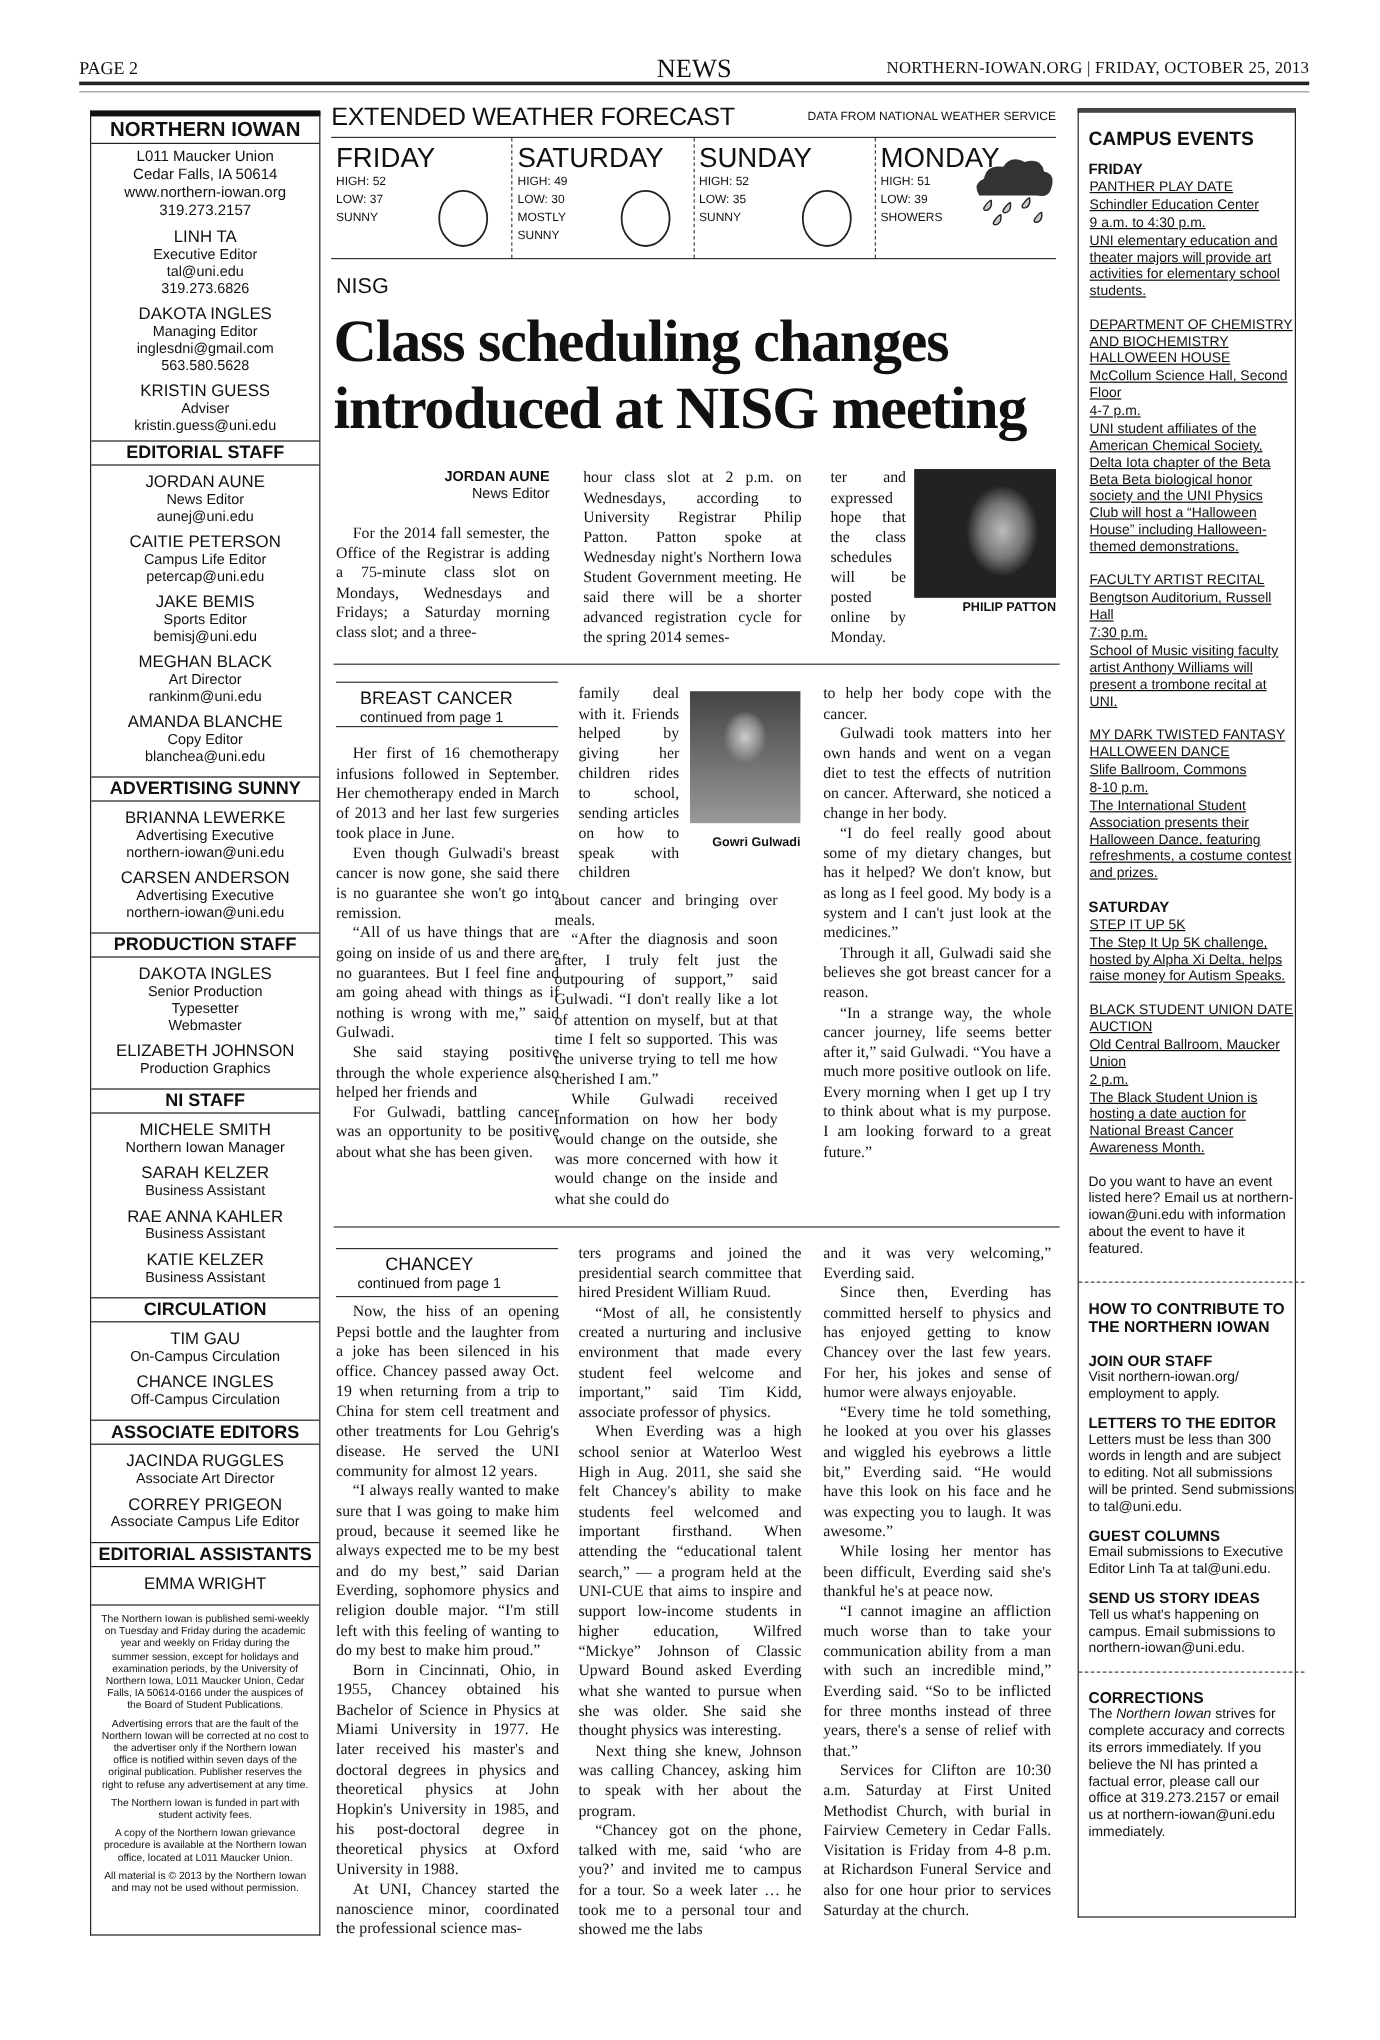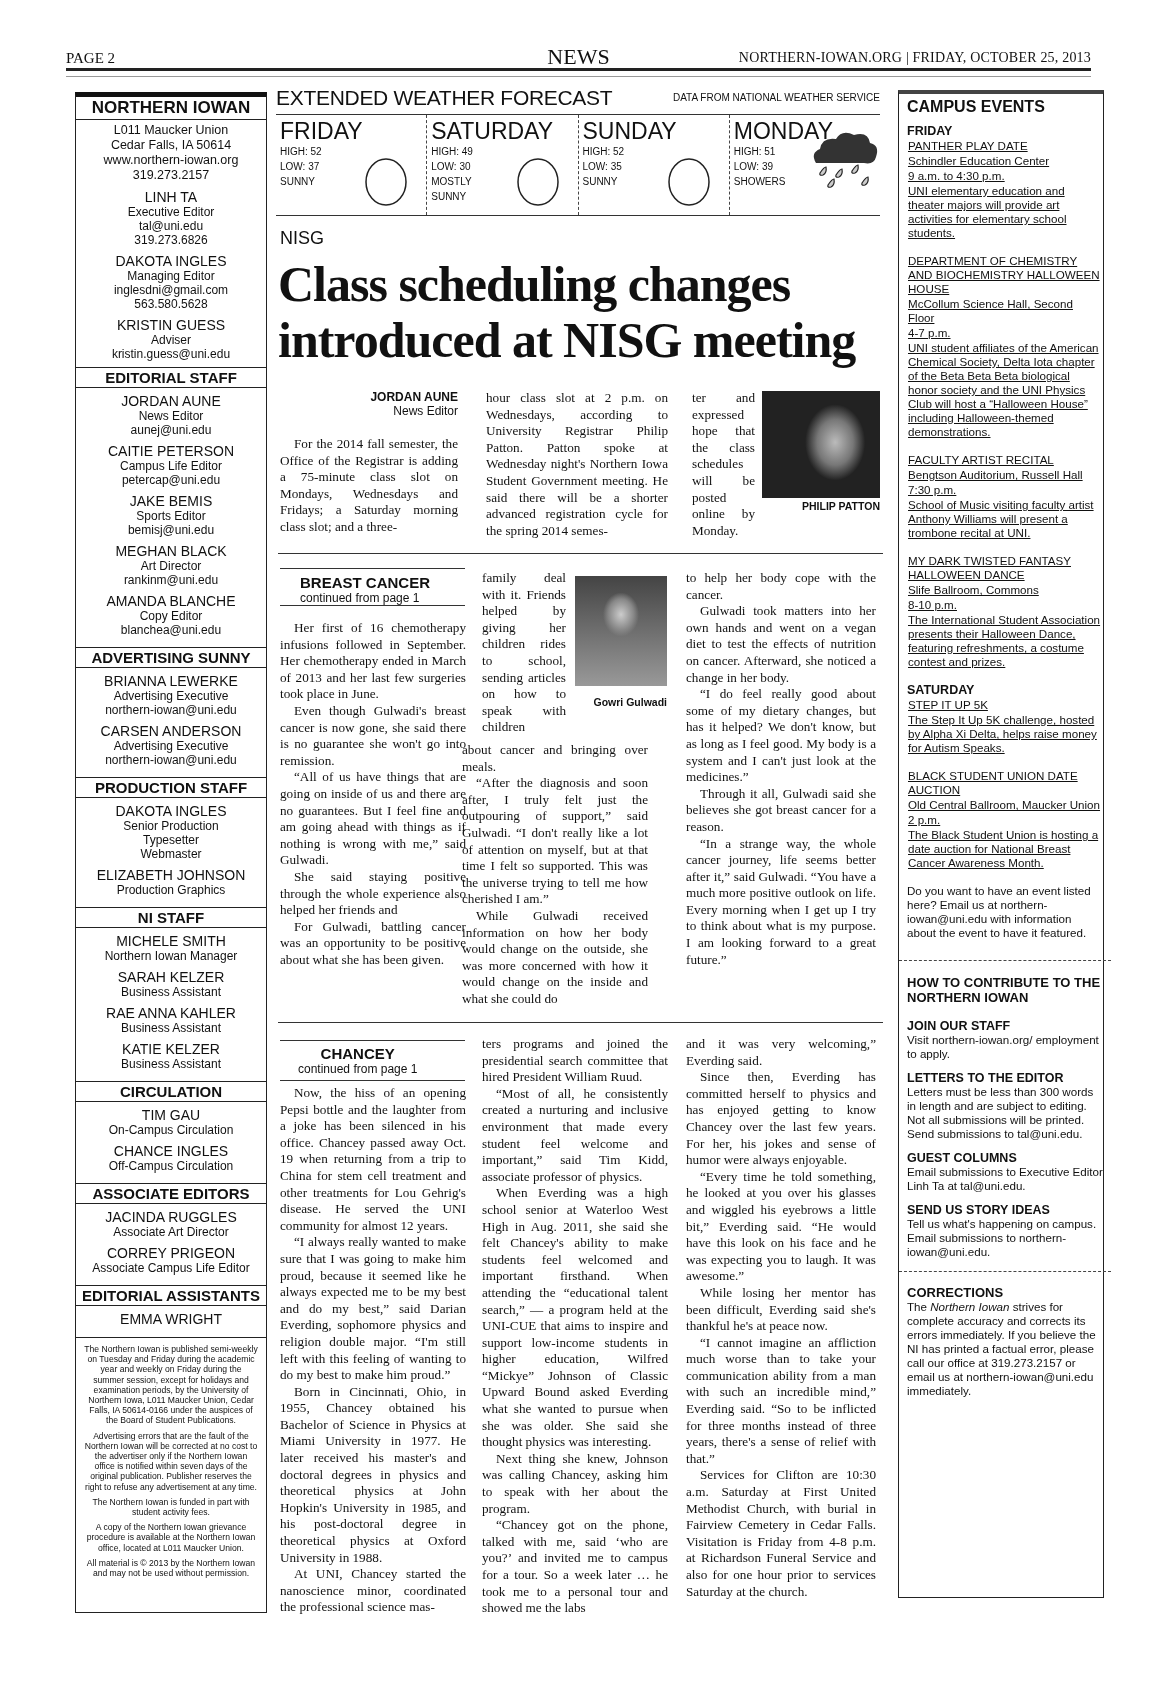--- a/index.html
+++ b/index.html
@@ -43,25 +43,25 @@
   .byline .r{font-size:12px;}
   .body{font-family:"Liberation Serif",serif;font-size:13.2px;line-height:16.6px;text-align:justify;}
   .body p{margin:0;text-indent:14px;}
   .body p.ni{text-indent:0;}
   .col{position:absolute;}
   .photo{background:#222;}
   .cap{font-family:"Liberation Sans",sans-serif;font-weight:bold;font-size:10.5px;text-align:right;}
 
   .hrule{position:absolute;border-top:1.5px solid #333;}
   .jump{position:absolute;font-family:"Liberation Sans",sans-serif;}
-  .jump .k{font-weight:bold;font-size:15px;}
+  .jump .k{font-weight:normal;font-size:15px;}
   .jump .s{font-size:12px;}
 
   
-  #events{position:absolute;left:898px;top:90px;width:206px;height:1508px;border:1.5px solid #222;border-top:4px solid #444;font-family:"Liberation Sans",sans-serif;font-size:11.6px;line-height:14px;padding:6px 0 0 8px;box-sizing:border-box;}
+  #events{position:absolute;left:898px;top:90px;width:182px;height:1508px;border:1.5px solid #222;border-top:4px solid #444;font-family:"Liberation Sans",sans-serif;font-size:11.6px;line-height:14px;padding:16px 0 0 8px;box-sizing:border-box;}
   #events h2{margin:0 0 10px;font-size:16px;}
   #events h3{margin:0;font-size:12.5px;}
   #events .ev{margin-bottom:14px;}
   #events .ev div{margin:1px;text-decoration:underline;}
   #events .dash{border-top:1.5px dashed #444;margin:20px -8px 14px -8px;}
   #events .ct{margin-bottom:10px;}
   #events i{font-style:italic;}
 </style>
 </head>
 <body>

